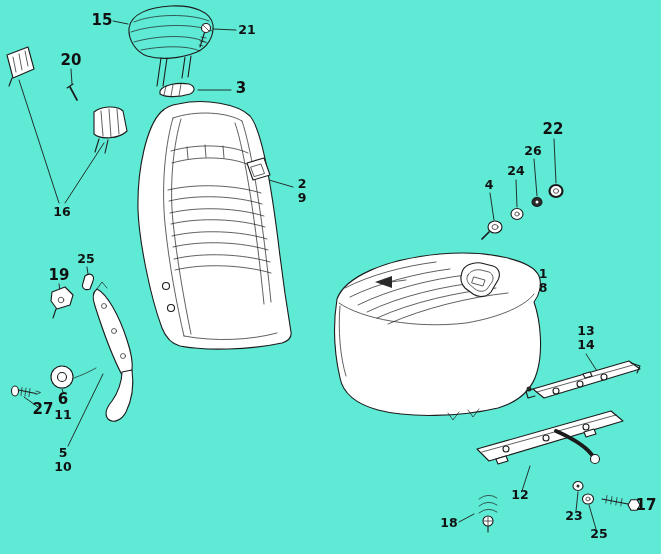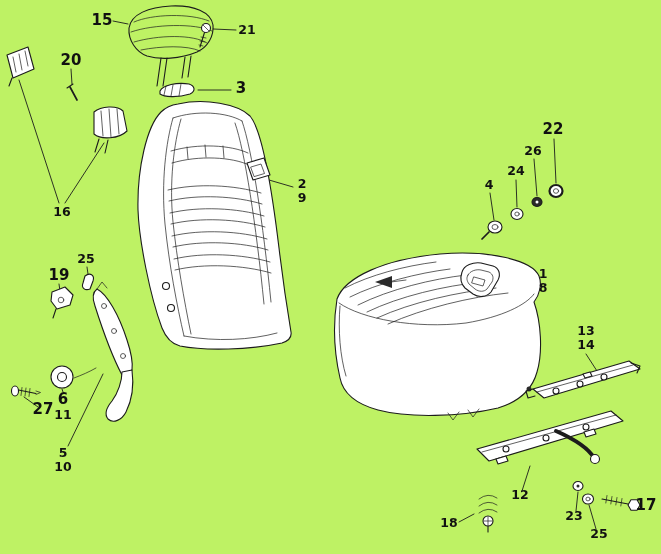--- a/index.html
+++ b/index.html
@@ -1,17 +1,17 @@
 <!DOCTYPE html>
 <html><head>
 <meta charset="utf-8">
 <style>
   html,body { margin:0; padding:0; background:#ffffff; }
   .stage {
-    position:relative; width:661px; height:554px; background:#bef264;
+    position:relative; width:661px; height:554px; background:#5eead4;
     font-family:"DejaVu Sans", sans-serif; overflow:hidden;
   }
   svg { display:block; }
   .ln   { stroke:#1c1c1c; stroke-width:1.1; fill:none; stroke-linecap:round; stroke-linejoin:round; }
   .ln2  { stroke:#1c1c1c; stroke-width:1.7; fill:none; stroke-linecap:round; stroke-linejoin:round; }
   .thin { stroke:#1c1c1c; stroke-width:0.7; fill:none; stroke-linecap:round; }
   .ldr  { stroke:#1c1c1c; stroke-width:0.9; fill:none; stroke-linecap:round; }
   .fw   { fill:#ffffff; }
   .fd   { fill:#2a2a2a; }
   .callout { font:bold 12.5px "DejaVu Sans", sans-serif; fill:#111111; text-anchor:middle; }

